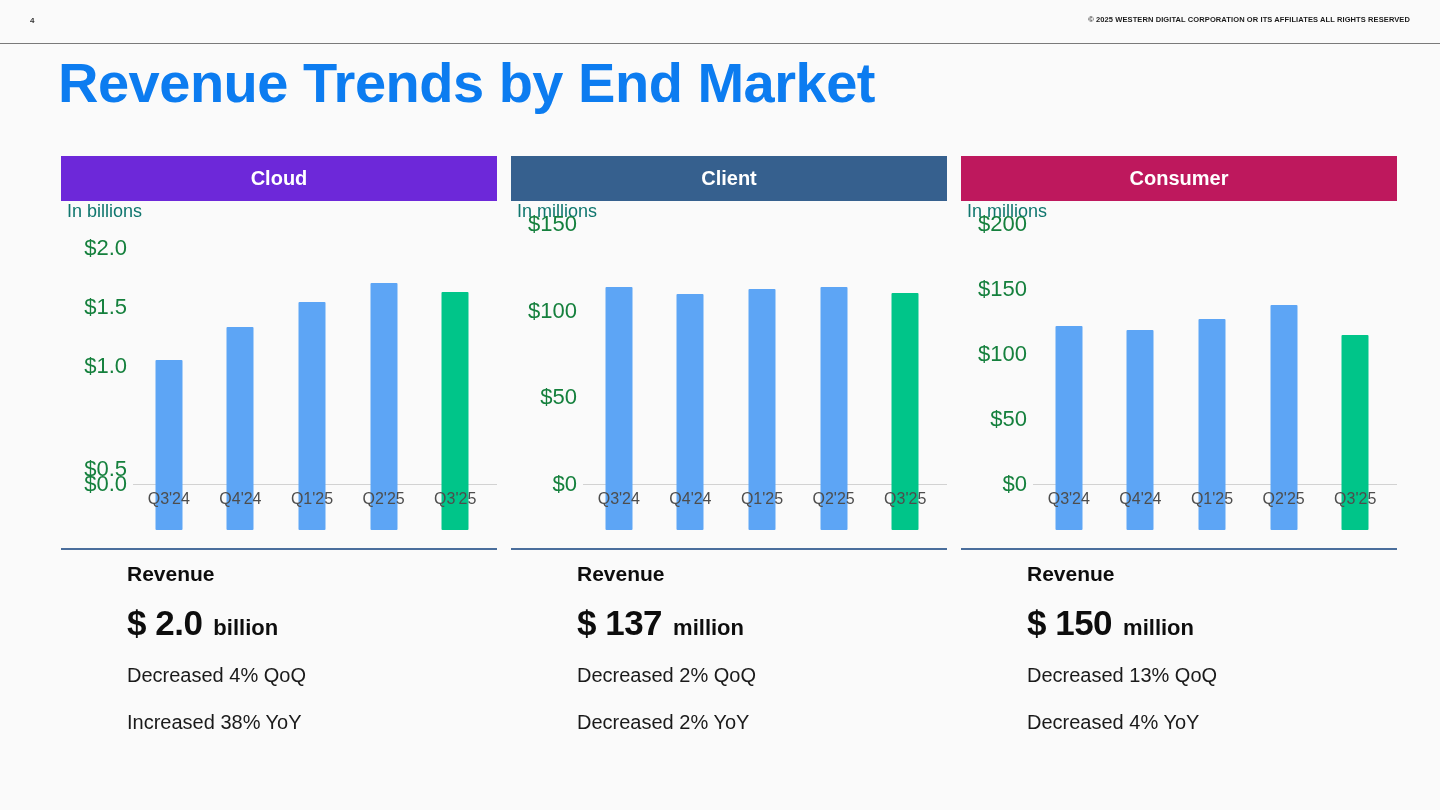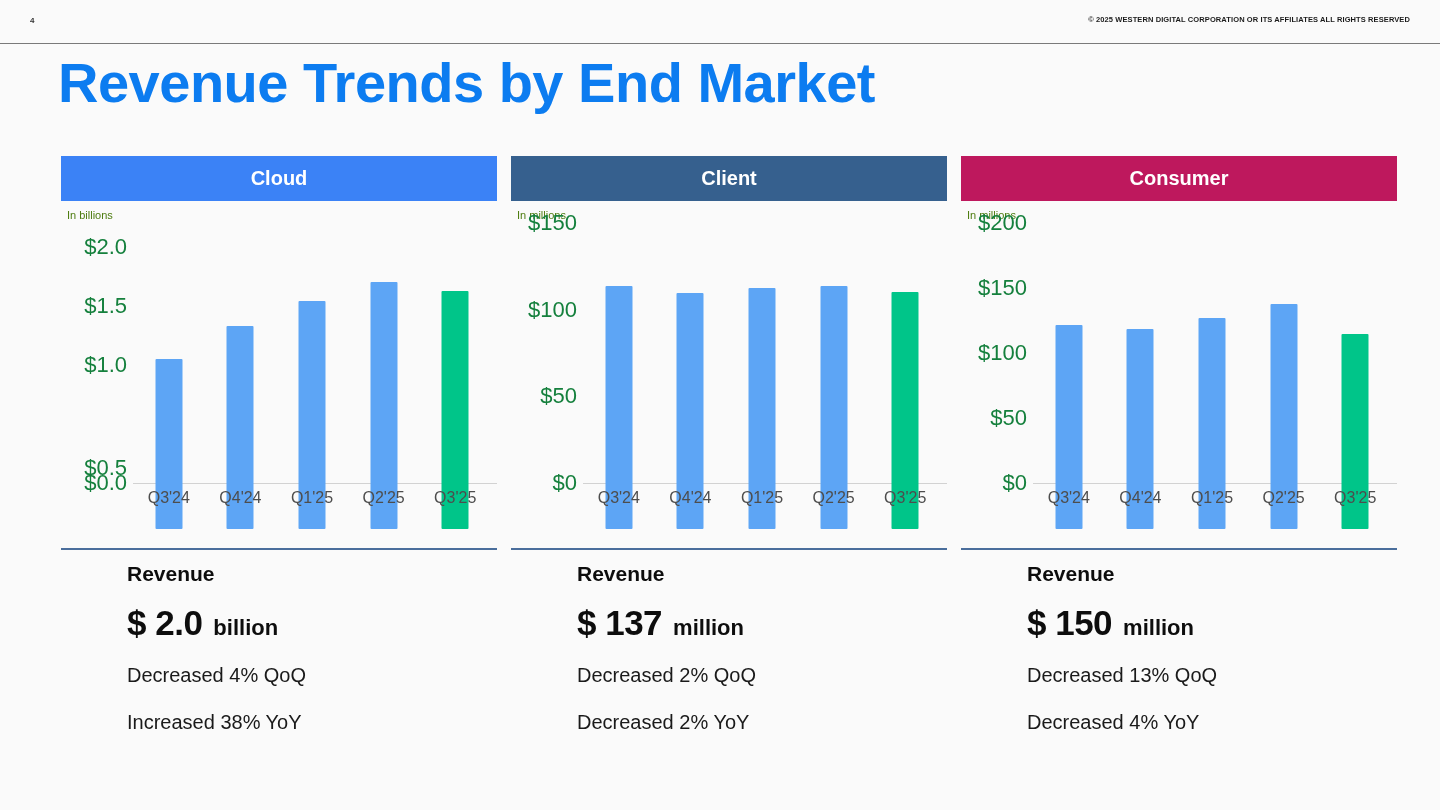--- a/index.html
+++ b/index.html
@@ -44,22 +44,22 @@
 
   .panel-header {
     height:45px; background:#36608e;
     display:flex; align-items:center; justify-content:center;
   }
   .panel-header .panel-title {
     color:#fff; font-size:20px; font-weight:700;
   }
 
   .units-label {
-    margin-top:8px; margin-left:6px;
-    font-size:11px; color:#4d7c0f;
+    margin-left:6px;
+    font-size:18px; color:#0f766e;
   }
 
   
   .chart {
     position:relative;
     height:306px;           
     margin-top:2px;
   }
   .ytick {
     position:absolute; right:0; transform:translateY(-50%);
@@ -103,21 +103,21 @@
 <body style="background: rgb(250, 250, 250);">
 
 <div id="top-strip">
   <div id="page-number">4</div>
   <div id="copyright">© 2025 WESTERN DIGITAL CORPORATION OR ITS AFFILIATES  ALL RIGHTS RESERVED</div>
 </div>
 
 <h1 id="slide-title" style="color: rgb(12, 124, 240);">Revenue Trends by End Market</h1>
 
 <div class="column" id="col-0">
-  <div class="panel-header" style="background: #3b82f6;">
+  <div class="panel-header" style="background: #6d28d9;">
     <span class="panel-title">Cloud</span>
   </div>
   <div class="units-label">In billions</div>
   <div class="chart">
     <div class="ytick-wrap">
         <div class="ytick" style="top: 260px;">$0.0</div>
         <div class="ytick" style="top: 200.909px; margin-top: 44px;">$0.5</div>
         <div class="ytick" style="top: 141.818px;">$1.0</div>
         <div class="ytick" style="top: 82.7273px;">$1.5</div>
         <div class="ytick" style="top: 23.6364px;">$2.0</div>

